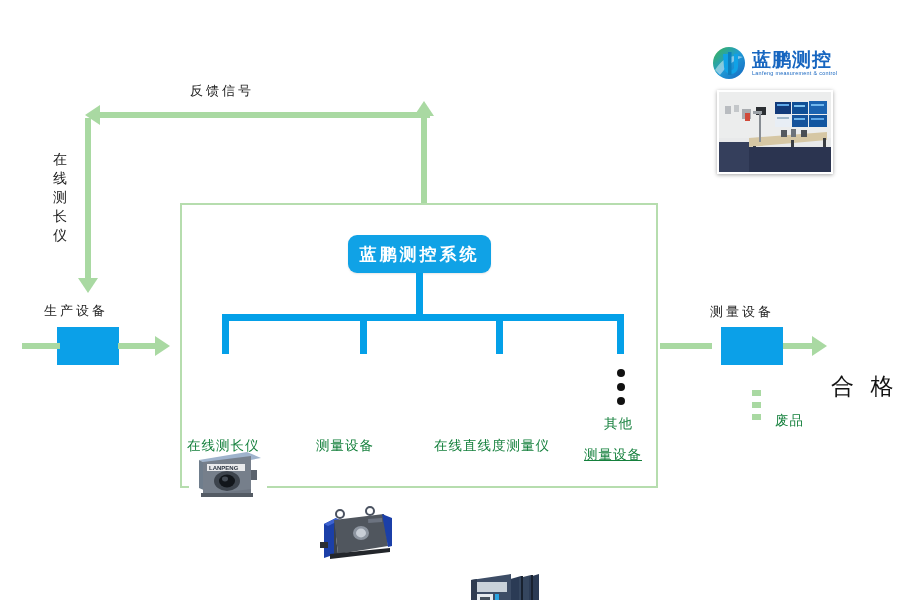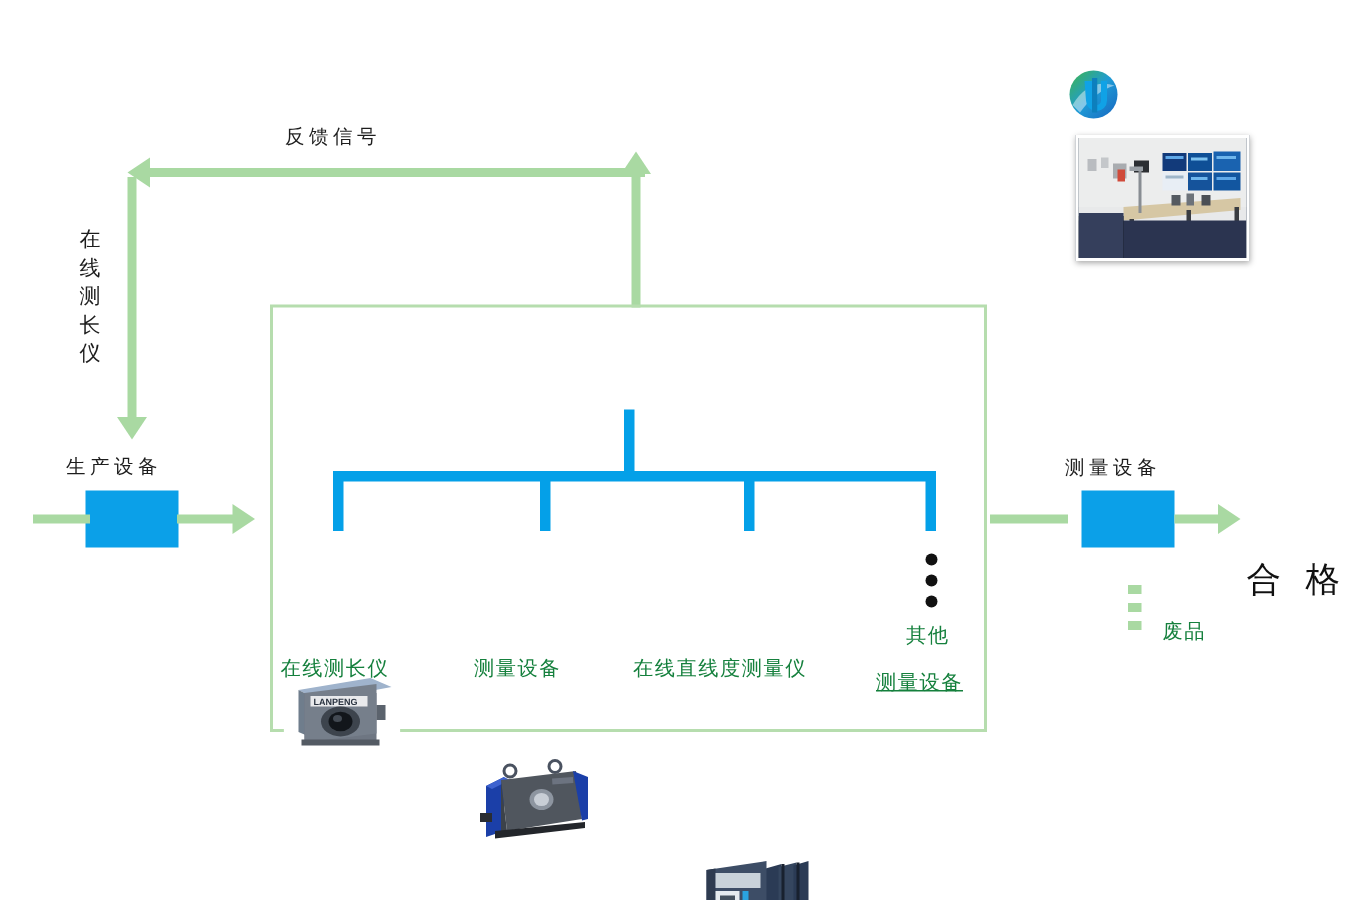--- a/index.html
+++ b/index.html
@@ -132,20 +132,24 @@
           <stop offset="0%" stop-color="#3fb54a"></stop>
           <stop offset="50%" stop-color="#1f9bd6"></stop>
           <stop offset="100%" stop-color="#1766c0"></stop>
         </linearGradient>
       </defs>
       <circle cx="17" cy="17" r="16" fill="url(#lg)"></circle>
       <path d="M3 24 Q14 6 31 11 Q18 15 8 29 Z" fill="#ffffff" opacity="0.45"></path>
       <path d="M11 8 h5 v13 a3 3 0 0 0 6 0 V8 h4 v13 a7 7 0 0 1 -14 0 Z" fill="#10a2e6"></path>
       <rect x="16" y="6" width="3.5" height="23" fill="#0d7fbd"></rect>
     </svg>
+    <div>
+      <div class="logo-text-cn">蓝鹏测控</div>
+      <div class="logo-text-en">Lanfeng measurement &amp; control</div>
+    </div>
   </div>
 
   <div class="abs photo" style="left:717px;top:90px;width:112px;height:80px;">
     <svg width="112" height="80" viewBox="0 0 112 80">
       <rect x="0" y="0" width="112" height="80" fill="#e8e9ea"></rect>
       <rect x="0" y="0" width="112" height="46" fill="#eceded"></rect>
 
       <rect x="6" y="14" width="6" height="8" fill="#b9bcc0"></rect>
       <rect x="15" y="13" width="5" height="7" fill="#c4c7ca"></rect>
       <rect x="23" y="17" width="9" height="10" fill="#a9acb0"></rect>
@@ -200,20 +204,21 @@
   <div class="abs lbl" style="left:44px;top:302px;">生产设备</div>
   <div class="abs blue-box" style="left:57px;top:327px;width:62px;height:38px;"></div>
 
   <div class="abs gbar" style="left:22px;top:343px;width:38px;height:6px;"></div>
 
   <div class="abs gbar" style="left:118px;top:343px;width:38px;height:6px;"></div>
   <div class="abs arrow-right" style="left:155px;top:336px;"></div>
 
   <div class="abs sys-container" style="left:180px;top:203px;width:478px;height:285px;"></div>
 
+  <div class="abs sys-btn" style="left:348px;top:235px;width:143px;height:38px;">蓝鹏测控系统</div>
 
   <div class="abs bbar" style="left:416px;top:273px;width:7px;height:45px;"></div>
 
   <div class="abs bbar" style="left:222px;top:314px;width:402px;height:7px;"></div>
 
   <div class="abs bbar" style="left:222px;top:314px;width:7px;height:40px;"></div>
   <div class="abs bbar" style="left:360px;top:314px;width:7px;height:40px;"></div>
   <div class="abs bbar" style="left:496px;top:314px;width:7px;height:40px;"></div>
   <div class="abs bbar" style="left:617px;top:314px;width:7px;height:40px;"></div>
 
@@ -284,21 +289,21 @@
       <rect x="25" y="29" width="10" height="13" fill="#46525f"></rect>
 
       <rect x="40" y="26" width="4" height="20" fill="#2aa3e0"></rect>
 
       <polygon points="10,52 88,44 88,49 10,57" fill="#1b1f26"></polygon>
       <rect x="20" y="54" width="4" height="6" fill="#23272e"></rect>
       <rect x="48" y="50" width="4" height="6" fill="#23272e"></rect>
       <rect x="70" y="47" width="4" height="6" fill="#23272e"></rect>
     </svg>
   </div>
-  <div class="abs lbl-sm" style="left:422px;top:437px;">在线直线度测量仪</div>
+  <div class="abs lbl-sm" style="left:434px;top:437px;">在线直线度测量仪</div>
 
   <div class="abs" style="left:613px;top:368px;">
     <svg width="16" height="40" viewBox="0 0 16 40">
       <circle cx="8" cy="5" r="4" fill="#111"></circle>
       <circle cx="8" cy="19" r="4" fill="#111"></circle>
       <circle cx="8" cy="33" r="4" fill="#111"></circle>
     </svg>
   </div>
   <div class="abs lbl-sm" style="left:604px;top:415px;">其他</div>
   <div class="abs lbl-sm" style="left:584px;top:446px;text-decoration:underline;">测量设备</div>

